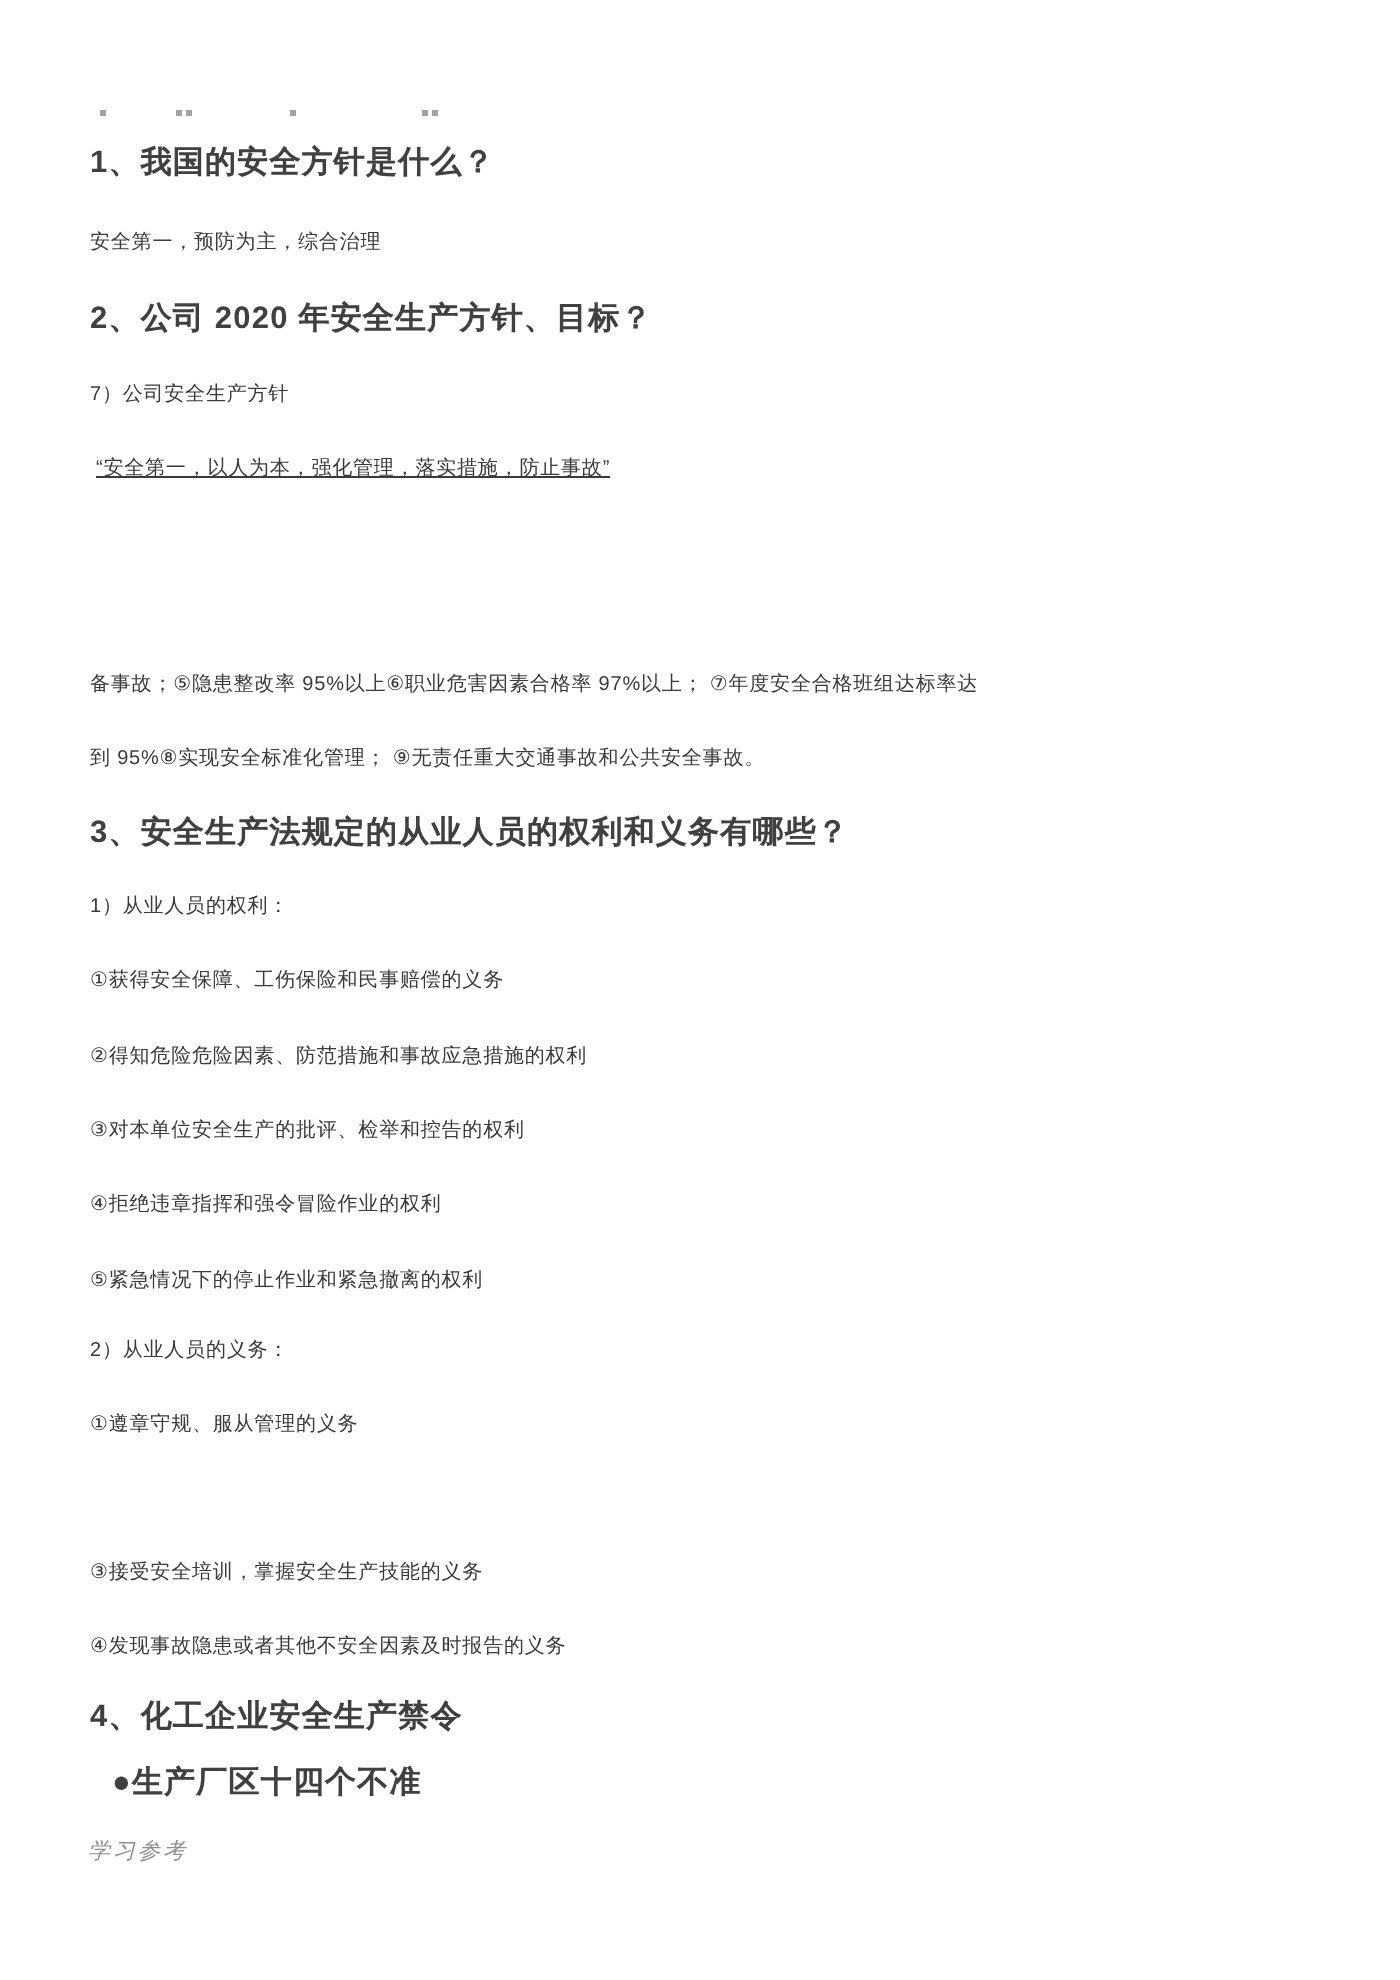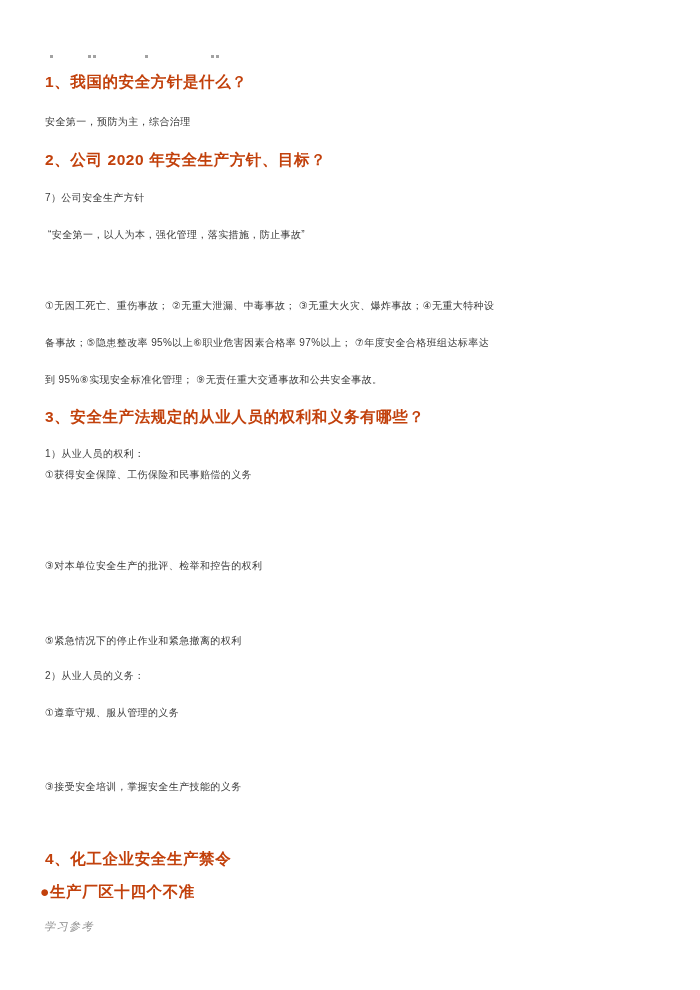--- a/index.html
+++ b/index.html
@@ -14,25 +14,25 @@
     position:absolute;
     left:45px;
     white-space:nowrap;
     color:#3a3a3a;
     font-size:10px;
     letter-spacing:0.4px;
     line-height:20px;
   }
   .heading{
     font-weight:700;
-    color:#c2410c;
+    color:#404040;
     font-size:15.5px;
     letter-spacing:0.6px;
   }
-  .quote{left:48px;}
+  .quote{left:48px;text-decoration:underline;}
   .footer-note{
     font-size:11px;
     color:#8f8f8f;
     letter-spacing:1.5px;
     left:44px;
     font-style:italic;
   }
   .top-marks{position:absolute;top:55px;left:45px;width:200px;height:4px;}
   .mark{
     position:absolute;top:0;
@@ -52,31 +52,33 @@
     <span class="mark" style="left:100px"></span>
     <span class="mark m2" style="left:166px"></span>
   </div>
 
   <div class="line heading" style="top:72px">1、我国的安全方针是什么？</div>
   <div class="line" style="top:112px">安全第一，预防为主，综合治理</div>
 
   <div class="line heading" style="top:150px">2、公司 2020 年安全生产方针、目标？</div>
   <div class="line" style="top:188px">7）公司安全生产方针</div>
   <div class="line quote" style="top:225px">“安全第一，以人为本，强化管理，落实措施，防止事故”</div>
-  <div class="line" style="top:296px">①无因工死亡、重伤事故； ②无重大泄漏、中毒事故； ③无重大火灾、爆炸事故；④无重大特种设</div>
   <div class="line" style="top:333px">备事故；⑤隐患整改率 95%以上⑥职业危害因素合格率 97%以上； ⑦年度安全合格班组达标率达</div>
   <div class="line" style="top:370px">到 95%⑧实现安全标准化管理； ⑨无责任重大交通事故和公共安全事故。</div>
 
   <div class="line heading" style="top:407px">3、安全生产法规定的从业人员的权利和义务有哪些？</div>
   <div class="line" style="top:444px">1）从业人员的权利：</div>
-  <div class="line" style="top:465px">①获得安全保障、工伤保险和民事赔偿的义务</div>
+  <div class="line" style="top:481px">①获得安全保障、工伤保险和民事赔偿的义务</div>
+  <div class="line" style="top:519px">②得知危险危险因素、防范措施和事故应急措施的权利</div>
   <div class="line" style="top:556px">③对本单位安全生产的批评、检举和控告的权利</div>
+  <div class="line" style="top:593px">④拒绝违章指挥和强令冒险作业的权利</div>
   <div class="line" style="top:631px">⑤紧急情况下的停止作业和紧急撤离的权利</div>
   <div class="line" style="top:666px">2）从业人员的义务：</div>
   <div class="line" style="top:703px">①遵章守规、服从管理的义务</div>
   <div class="line" style="top:777px">③接受安全培训，掌握安全生产技能的义务</div>
+  <div class="line" style="top:814px">④发现事故隐患或者其他不安全因素及时报告的义务</div>
 
   <div class="line heading" style="top:849px">4、化工企业安全生产禁令</div>
-  <div class="line heading" style="top:882px;left:40px">●生产厂区十四个不准</div>
+  <div class="line heading" style="top:882px;left:56px">●生产厂区十四个不准</div>
 
   <div class="line footer-note" style="top:916px">学习参考</div>
 
 </div>
 
 </body></html>

